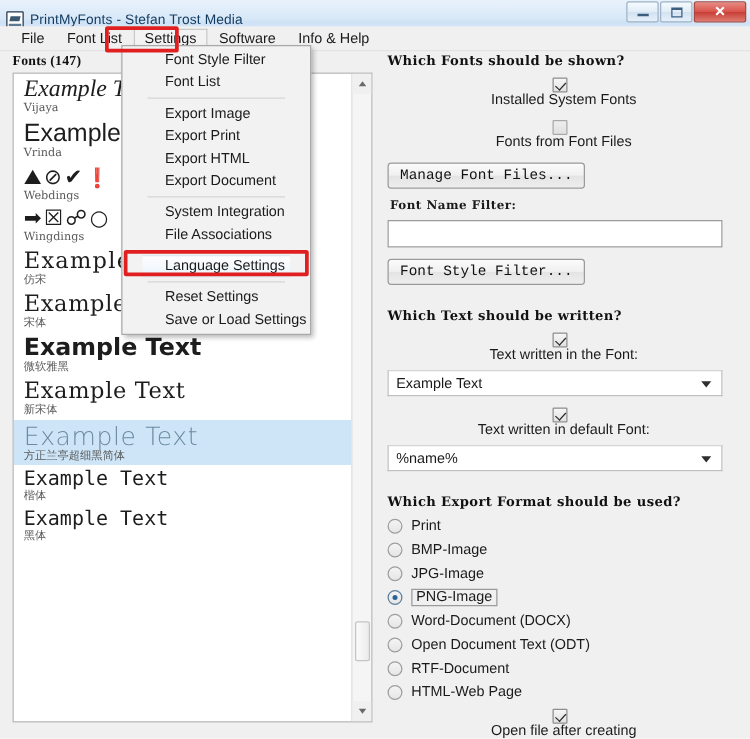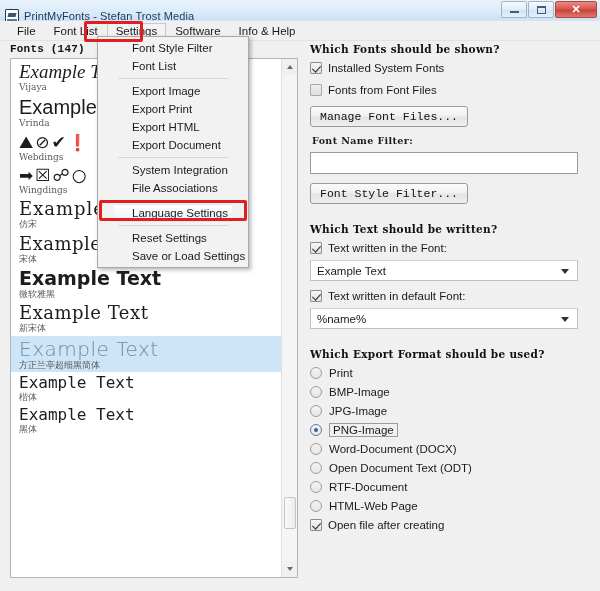--- a/index.html
+++ b/index.html
@@ -89,21 +89,21 @@
     background: #f3f3f3;
     border: 1px solid #c9c9c9;
     border-bottom-color: #f3f3f3;
     padding: 1px 8px;
   }
 
   
   .fonts-label {
     position: absolute; left: 10px; top: 43px;
     font-size: 11px; font-weight: bold; color: #111;
-    font-family: Liberation Mono, monospace;
+    font-family: Liberation Serif, serif;
     letter-spacing: 0.2px;
   }
   .fontlist-box {
     position: absolute; left: 10px; top: 58px;
     width: 288px; height: 520px;
     background: #ffffff;
     border: 1px solid #b5b5b5;
     overflow: hidden;
   }
   .fontlist-inner {
@@ -219,21 +219,21 @@
   }
   .sub-label {
     font-family: "DejaVu Serif", serif;
     font-size: 9.5px; font-weight: bold; color: #1a1a1a;
     letter-spacing: 0.4px;
     margin: 8px 0 4px 2px;
   }
   .chk-row {
     display: flex; align-items: center;
     margin-bottom: 10px;
-    font-size: 11.5px; color: #1a1a1a;
+    font-size: 11.5px; color: #1a1a1a; flex-direction: column;
   }
   .chkbox {
     width: 12px; height: 12px; flex: 0 0 auto;
     border: 1px solid #8d8d8d;
     background: linear-gradient(to bottom, #f6f6f6, #e2e2e2);
     margin-right: 6px;
     position: relative; border-radius: 1px;
   }
   .chkbox.checked:after {
     content: "";

